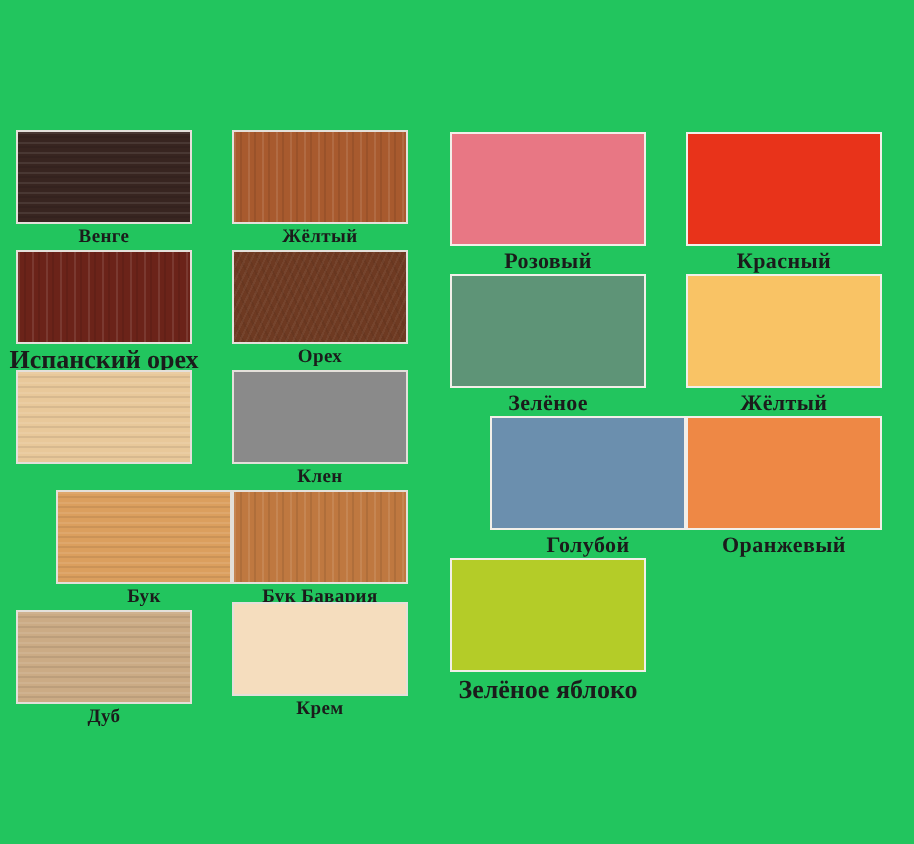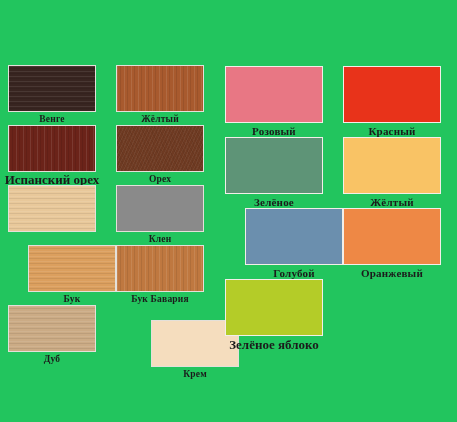--- a/index.html
+++ b/index.html
@@ -182,21 +182,21 @@
         <div class="swatch-label label-wood">Орех</div>
       </div>
       <div class="swatch-cell" style="position: absolute; left: 0px; top: 185px;">
         <div class="chip chip-wood grain-flat" style="background: rgb(138, 138, 138);"></div>
         <div class="swatch-label label-wood">Клен</div>
       </div>
       <div class="swatch-cell" style="position: absolute; left: 0px; top: 245px;">
         <div class="chip chip-wood grain-vertical" style="background: rgb(191, 120, 64);"></div>
         <div class="swatch-label label-wood">Бук Бавария</div>
       </div>
-      <div class="swatch-cell" style="position: absolute; left: 0px; top: 320px; margin-left: 35px;">
+      <div class="swatch-cell" style="position: absolute; left: 0px; top: 301px;">
         <div class="chip chip-wood grain-flat" style="background: rgb(245, 221, 190);"></div>
         <div class="swatch-label label-wood">Крем</div>
       </div>
     </div>
 
   <div class="column" id="column-color-left">
       <div class="swatch-cell" style="position: absolute; left: 0px; top: 66px;">
         <div class="chip chip-color" style="background: rgb(232, 119, 132);"></div>
         <div class="swatch-label label-color">Розовый</div>
       </div>

